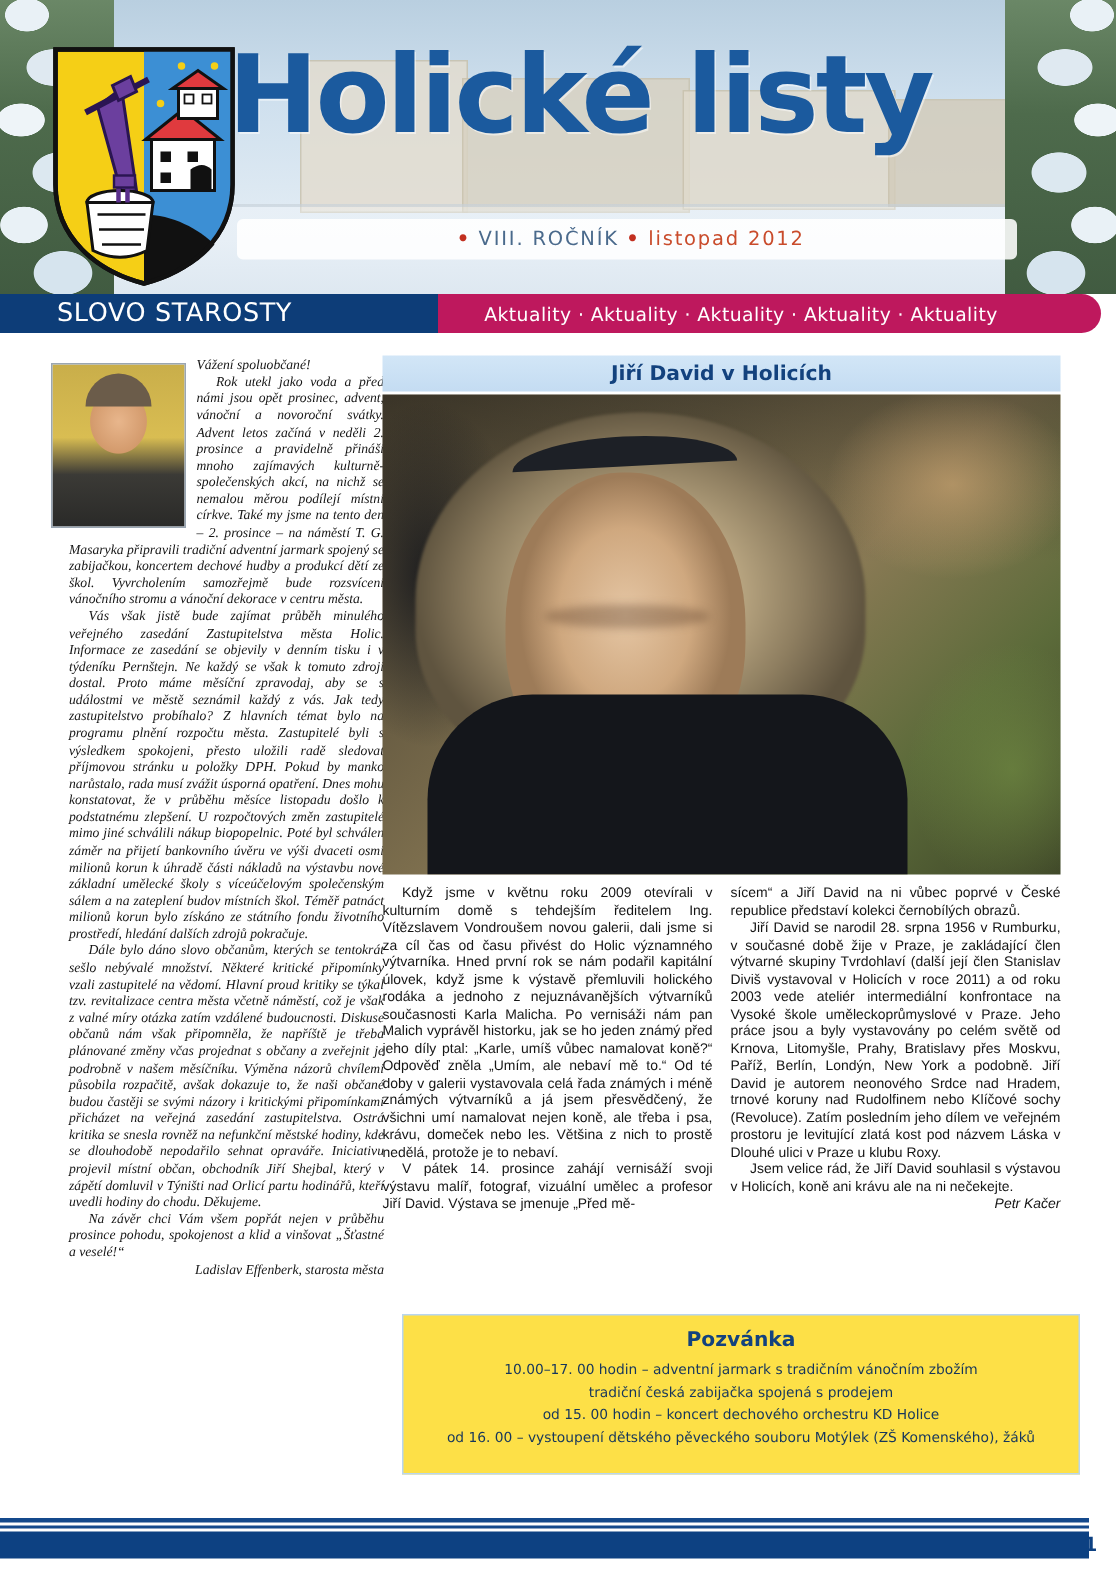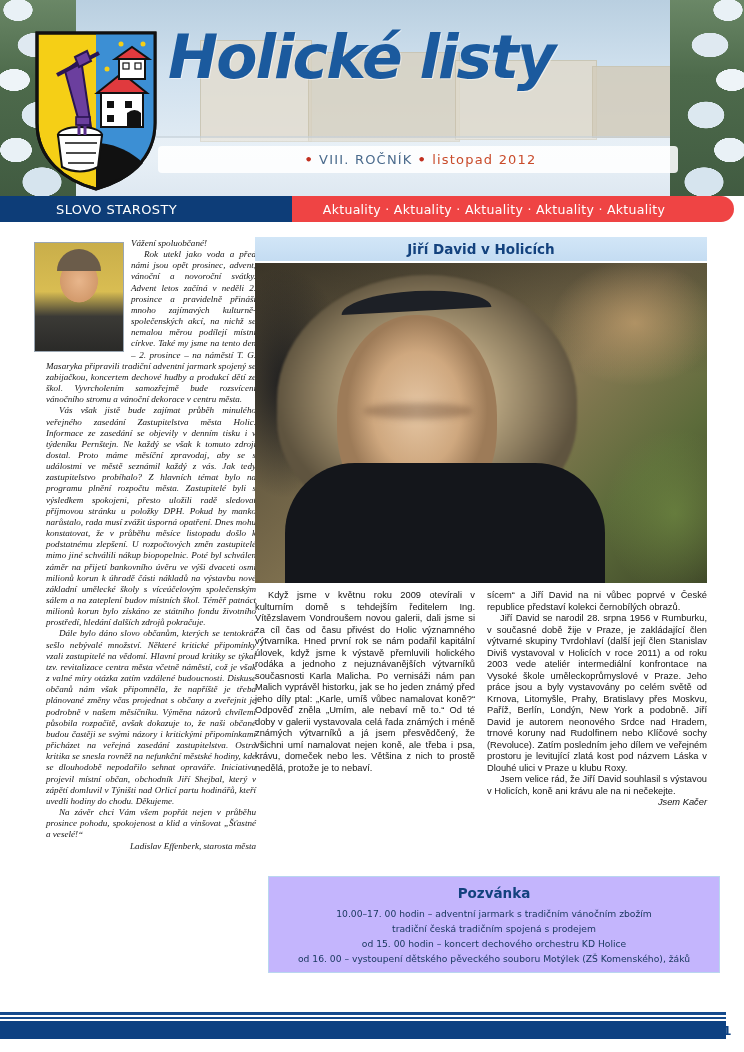--- a/index.html
+++ b/index.html
@@ -67,30 +67,29 @@
     position: absolute;
     left: 35px; top: 31px;
     width: 122px; height: 160px;
     z-index: 5;
   }
   .coat svg { display:block; width:100%; height:100%; }
 
   
   .mast-title {
     position: absolute;
-    left: 168px; top: 26px;
+    left: 152px; top: 26px;
     font-family: "DejaVu Sans", sans-serif;
     font-weight: bold;
-    font-size: 60px;
+    font-size: 72px;
     letter-spacing: -2px;
     color: #1b5a9e;
     text-shadow: 1px 1px 0 rgba(255,255,255,.5);
     z-index: 6;
     line-height: 1.05;
-    font-style: italic;
   }
   .mast-strip {
     position: absolute;
     left: 158px; top: 146px;
     width: 520px; height: 27px;
     background: rgba(255,255,255,.88);
     border-radius: 4px;
     z-index: 6;
     display: flex;
     align-items: center;
@@ -111,30 +110,30 @@
     left: 0; top: 196px;
     width: 744px; height: 26px;
   }
   .nav-left {
     position: absolute;
     left: 0; top: 0; width: 292px; height: 26px;
     background: #0d3d78;
     display: flex; align-items: center;
   }
   .nav-left span {
-    margin-left: 56px;
+    margin-left: 38px;
     color: #ffffff;
     font-family: "DejaVu Sans", sans-serif;
-    font-size: 13px;
+    font-size: 17px;
     letter-spacing: .4px;
   }
   .nav-right {
     position: absolute;
     left: 254px; top: 0; width: 480px; height: 26px;
-    background: #ef4444;
+    background: #be185d;
     border-radius: 0 13px 13px 0;
     display: flex; align-items: center; justify-content: center;
   }
   .nav-right span {
     color: #ffffff;
     font-family: "DejaVu Sans", sans-serif;
     font-size: 12.5px;
     letter-spacing: .3px;
   }
 
@@ -267,23 +266,23 @@
   }
   .cols2 .c p { margin:0; text-indent: 13px; }
   .cols2 .c p.noindent { text-indent: 0; }
   .cols2 .c p.signature { text-align: right; text-indent:0; font-style: italic; }
 
   
   .pozvanka {
     position: absolute;
     left: 268px; top: 654px;
     width: 452px;
-    background: #c4b5fd;
+    background: #fde047;
     border: 1px solid #b9d6ef;
-    padding: 8px 8px 6px 8px;
+    padding: 8px 8px 16px 8px;
     box-sizing: border-box;
     text-align: center;
     font-family: "DejaVu Sans", sans-serif;
   }
   .pozvanka .pz-title {
     font-weight: bold;
     font-size: 13.5px;
     color: #13427e;
     margin-bottom: 5px;
   }
@@ -411,34 +410,35 @@
       <div class="hair"></div>
       <div class="face"></div>
       <div class="shadow-brow"></div>
       <div class="headband"></div>
       <div class="body"></div>
     </div>
 
     <div class="cols2">
       <div class="c">
         <p>Když jsme v květnu roku 2009 otevírali v kulturním domě s tehdejším ředitelem Ing. Vítězslavem Vondroušem novou galerii, dali jsme si za cíl čas od času přivést do Holic významného výtvarníka. Hned první rok se nám podařil kapitální úlovek, když jsme k výstavě přemluvili holického rodáka a jednoho z nejuznávanějších výtvarníků současnosti Karla Malicha. Po vernisáži nám pan Malich vyprávěl historku, jak se ho jeden známý před jeho díly ptal: „Karle, umíš vůbec namalovat koně?“ Odpověď zněla „Umím, ale nebaví mě to.“ Od té doby v galerii vystavovala celá řada známých i méně známých výtvarníků a já jsem přesvědčený, že všichni umí namalovat nejen koně, ale třeba i psa, krávu, domeček nebo les. Většina z nich to prostě nedělá, protože je to nebaví.</p>
+        <p>V pátek 14. prosince zahájí vernisáží svoji výstavu malíř, fotograf, vizuální umělec a profesor Jiří David. Výstava se jmenuje „Před mě-</p>
       </div>
       <div class="c">
         <p class="noindent">sícem“ a Jiří David na ni vůbec poprvé v České republice představí kolekci černobílých obrazů.</p>
         <p>Jiří David se narodil 28. srpna 1956 v Rumburku, v současné době žije v Praze, je zakládající člen výtvarné skupiny Tvrdohlaví (další její člen Stanislav Diviš vystavoval v Holicích v roce 2011) a od roku 2003 vede ateliér intermediální konfrontace na Vysoké škole uměleckoprůmyslové v Praze. Jeho práce jsou a byly vystavovány po celém světě od Krnova, Litomyšle, Prahy, Bratislavy přes Moskvu, Paříž, Berlín, Londýn, New York a podobně. Jiří David je autorem neonového Srdce nad Hradem, trnové koruny nad Rudolfinem nebo Klíčové sochy (Revoluce). Zatím posledním jeho dílem ve veřejném prostoru je levitující zlatá kost pod názvem Láska v Dlouhé ulici v Praze u klubu Roxy.</p>
         <p>Jsem velice rád, že Jiří David souhlasil s výstavou v Holicích, koně ani krávu ale na ni nečekejte.</p>
-        <p class="signature">Jsem Kačer</p>
+        <p class="signature">Petr Kačer</p>
       </div>
     </div>
   </div>
 
   <div class="pozvanka">
     <div class="pz-title">Pozvánka</div>
     <div class="pz-line">10.00–17. 00 hodin – adventní jarmark s tradičním vánočním zbožím</div>
-    <div class="pz-line">tradiční česká tradičním spojená s prodejem</div>
+    <div class="pz-line">tradiční česká zabijačka spojená s prodejem</div>
     <div class="pz-line">od 15. 00 hodin – koncert dechového orchestru KD Holice</div>
     <div class="pz-line">od 16. 00 – vystoupení dětského pěveckého souboru Motýlek (ZŠ Komenského), žáků</div>
   </div>
 </div>
 
 <div class="footer">
   <div class="bar-thin"></div>
   <div class="bar-thin2"></div>
   <div class="bar-main"></div>
   <div class="pageno">1</div>

